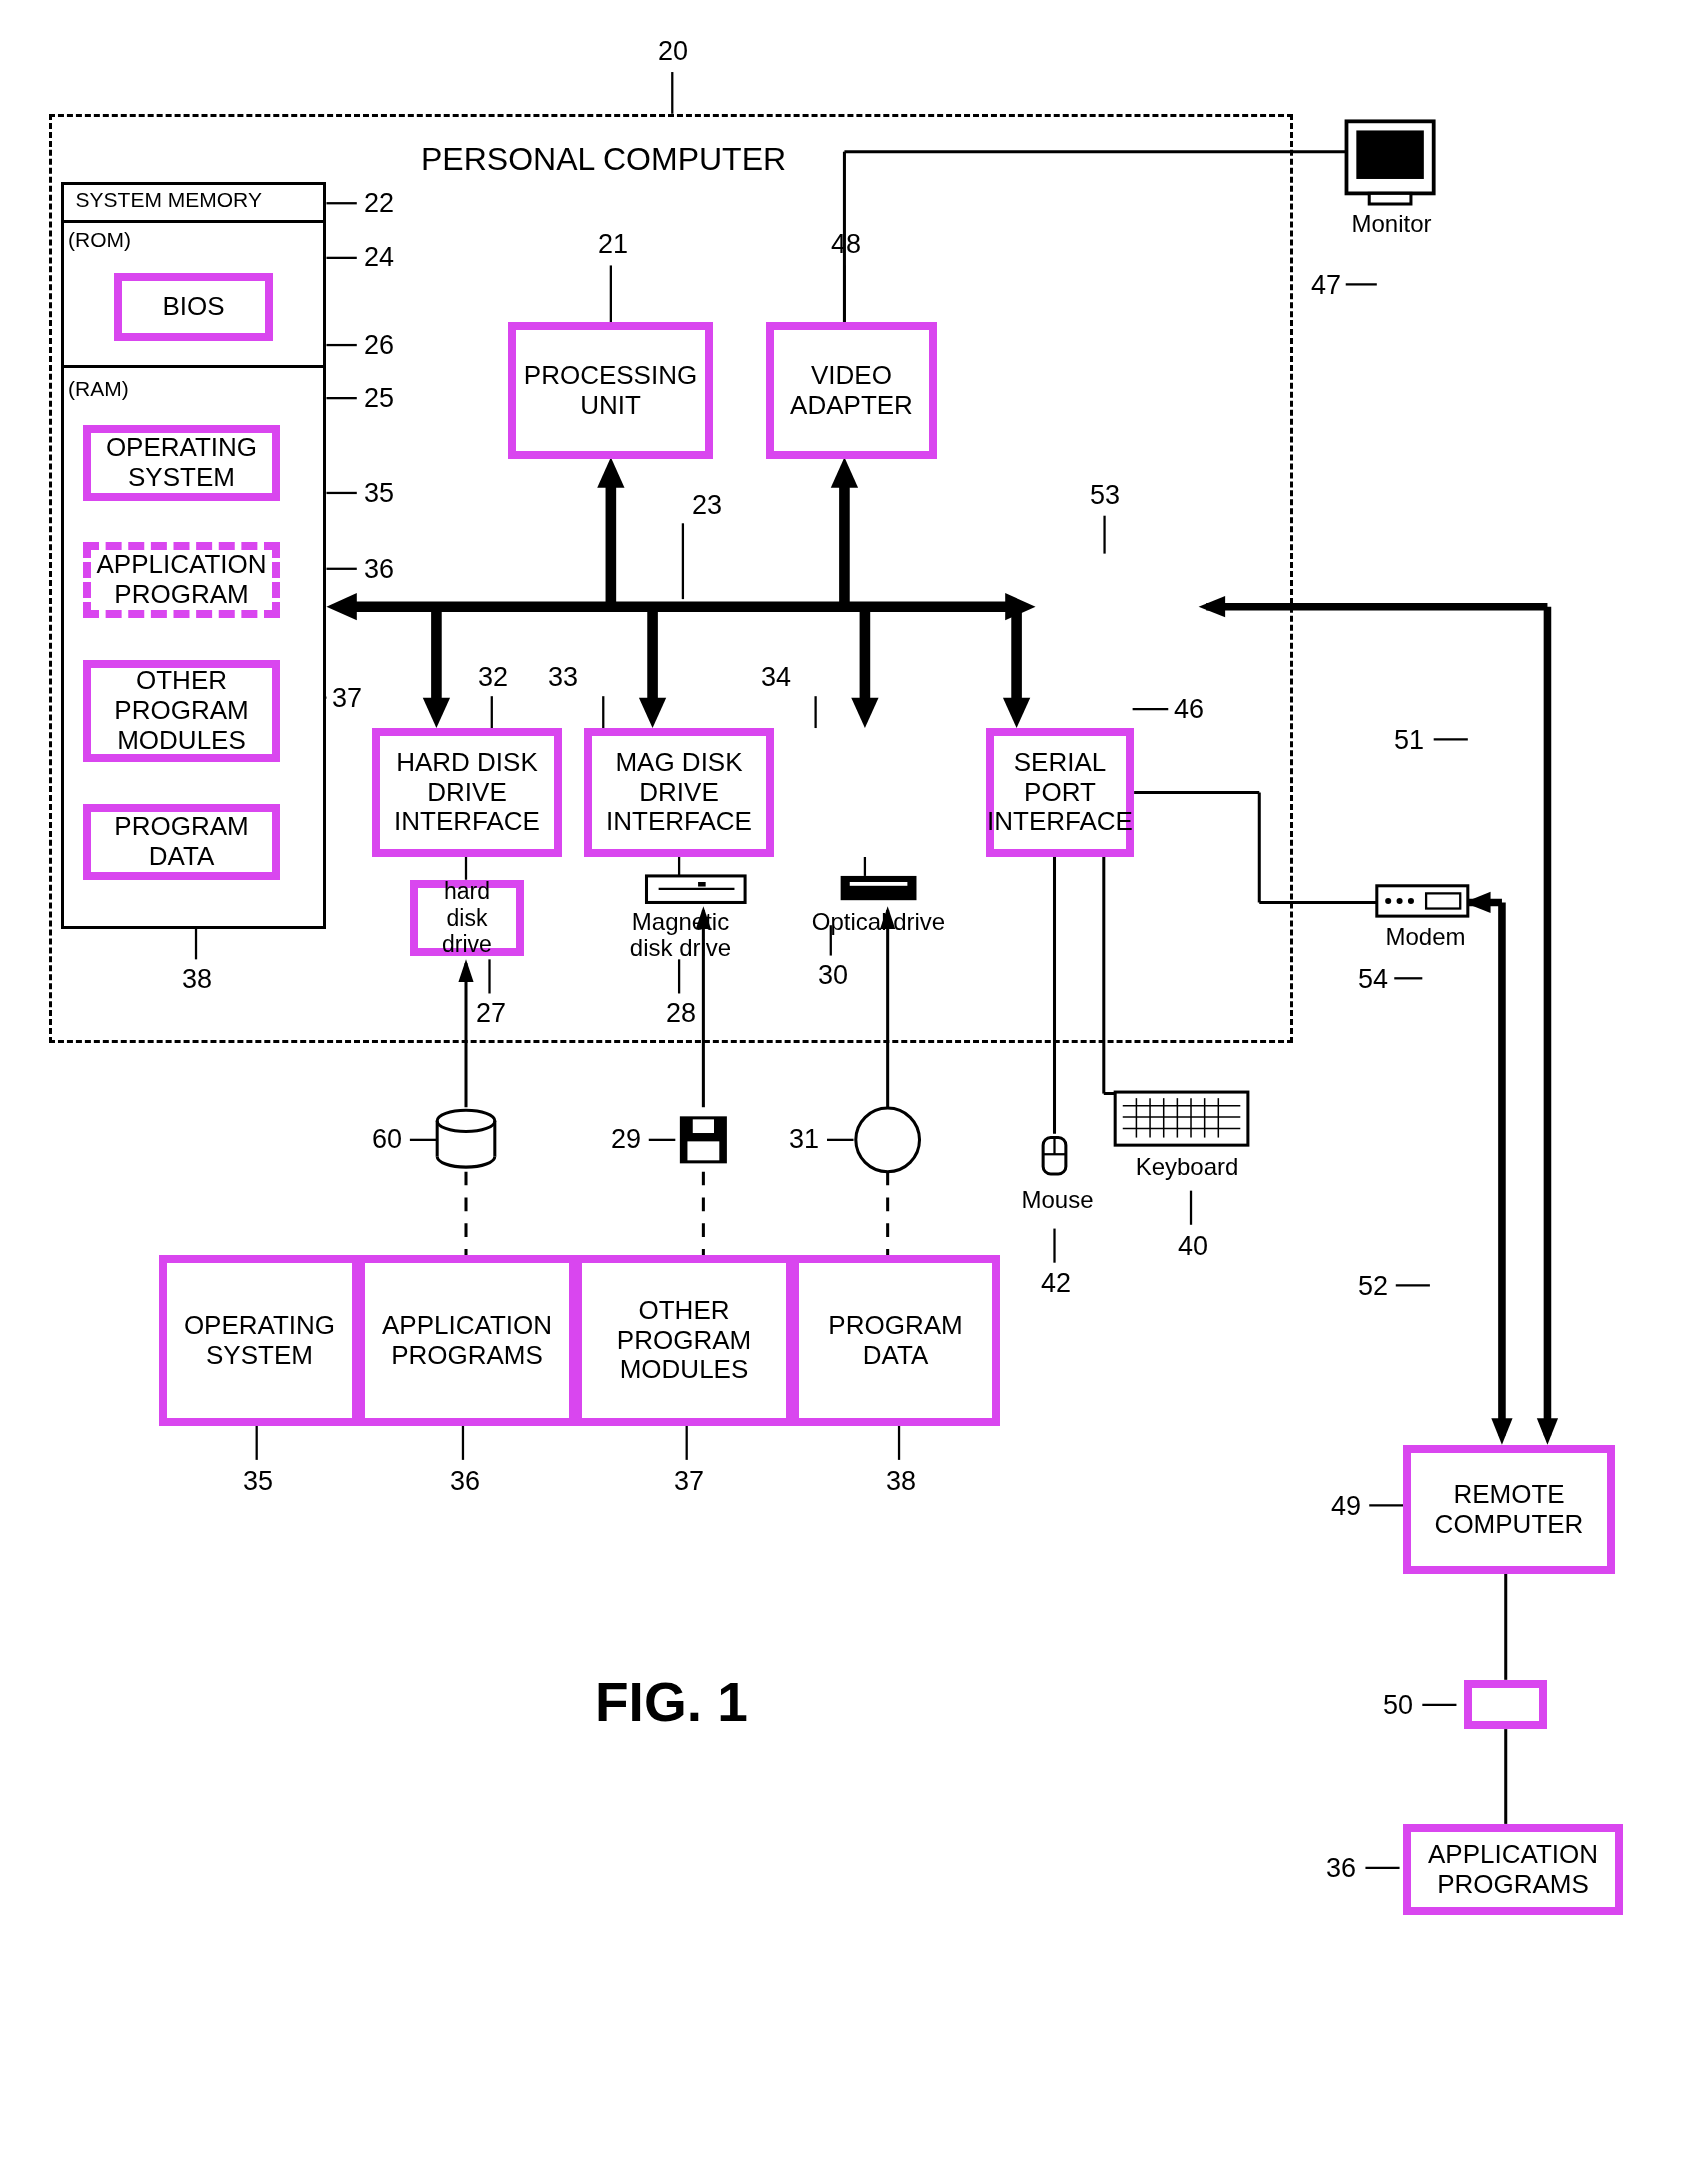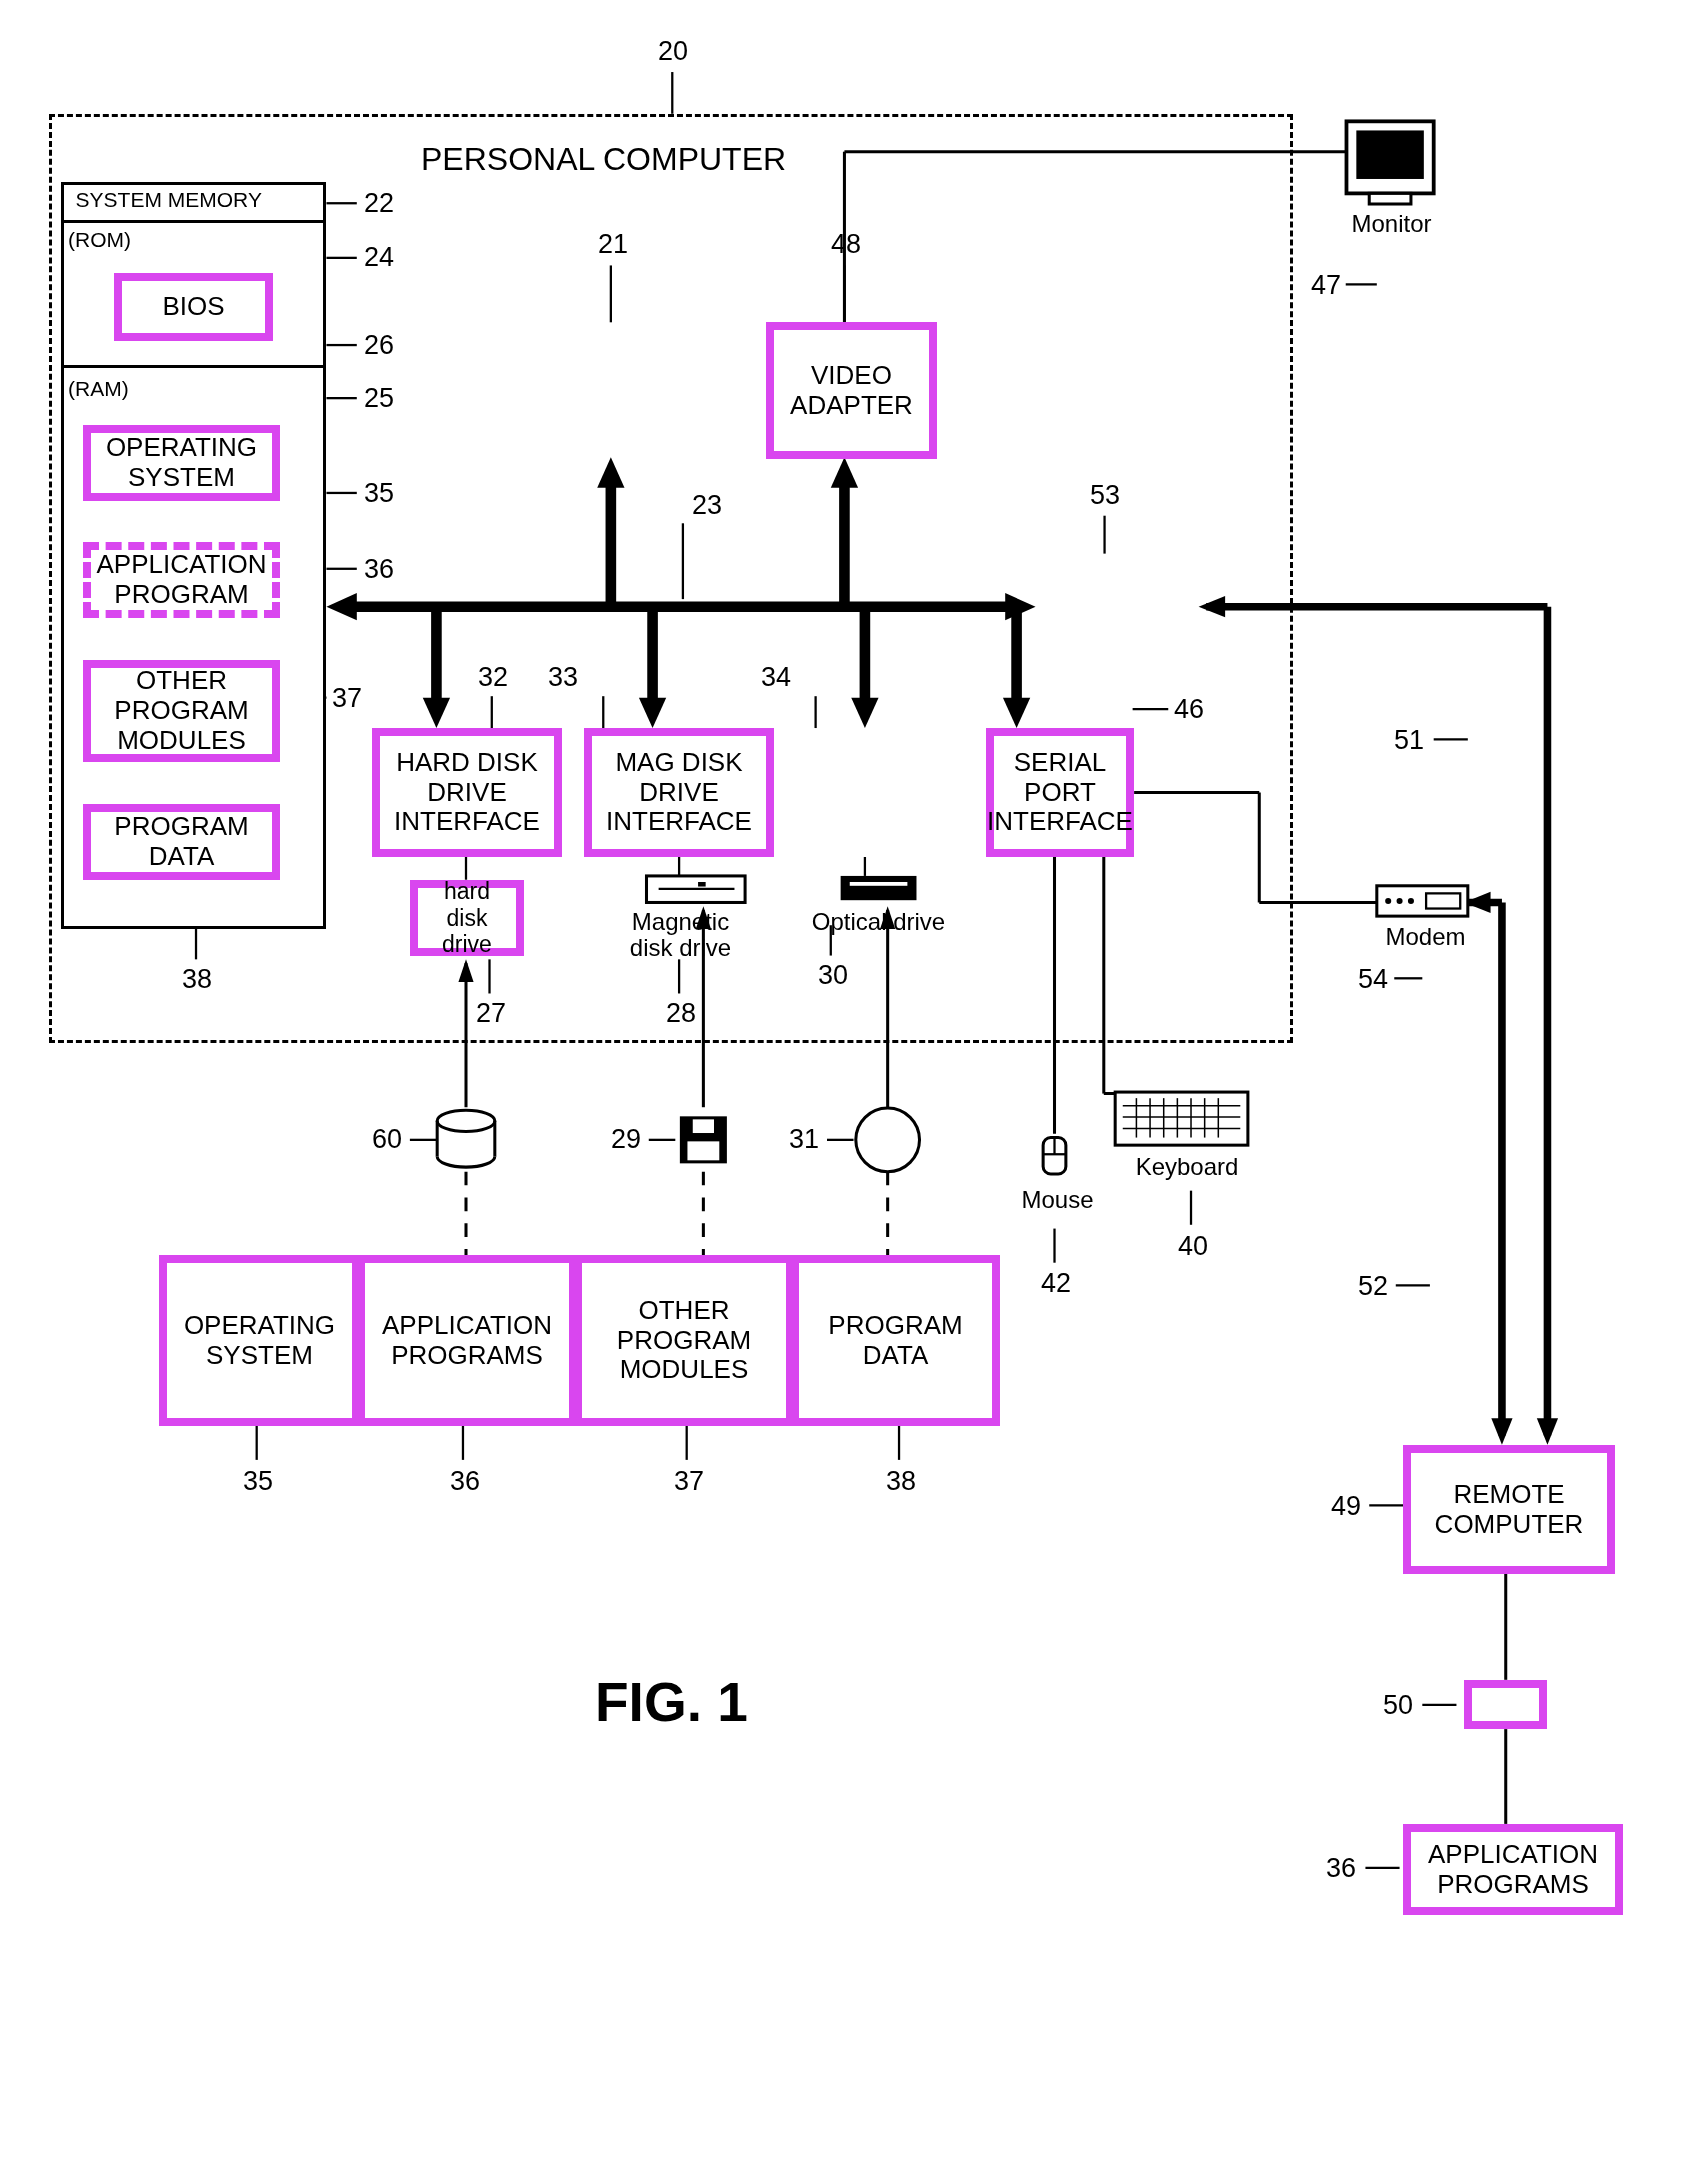--- a/index.html
+++ b/index.html
@@ -278,20 +278,21 @@
   <div class="header-box" style="left:61px; top:220px; width:265px; height:148px; border-top:3px solid #000;"></div>
   <div class="header-text" style="left:68px; top:228px;">(ROM)</div>
   <div class="box" style="left:114px; top:273px; width:159px; height:68px;">BIOS</div>
 
   <div class="header-text" style="left:68px; top:377px;">(RAM)</div>
   <div class="box" style="left:83px; top:425px; width:197px; height:76px;">OPERATING SYSTEM</div>
   <div class="box" style="left:83px; top:542px; width:197px; height:76px; border-style:dashed;">APPLICATION PROGRAM</div>
   <div class="box" style="left:83px; top:660px; width:197px; height:102px;">OTHER PROGRAM MODULES</div>
   <div class="box" style="left:83px; top:804px; width:197px; height:76px;">PROGRAM DATA</div>
 
+  <div class="box" style="left:508px; top:322px; width:205px; height:137px;">PROCESSING UNIT</div>
 
   <div class="box" style="left:766px; top:322px; width:171px; height:137px;">VIDEO ADAPTER</div>
 
 
   <div class="box" style="left:372px; top:728px; width:190px; height:129px;">HARD DISK DRIVE INTERFACE</div>
   <div class="box" style="left:584px; top:728px; width:190px; height:129px;">MAG DISK DRIVE INTERFACE</div>
   <div class="box" style="left:986px; top:728px; width:148px; height:129px;">SERIAL PORT INTERFACE</div>
 
   <div class="box" style="left:410px; top:880px; width:114px; height:76px; font-size:23px;">hard disk drive</div>
 

